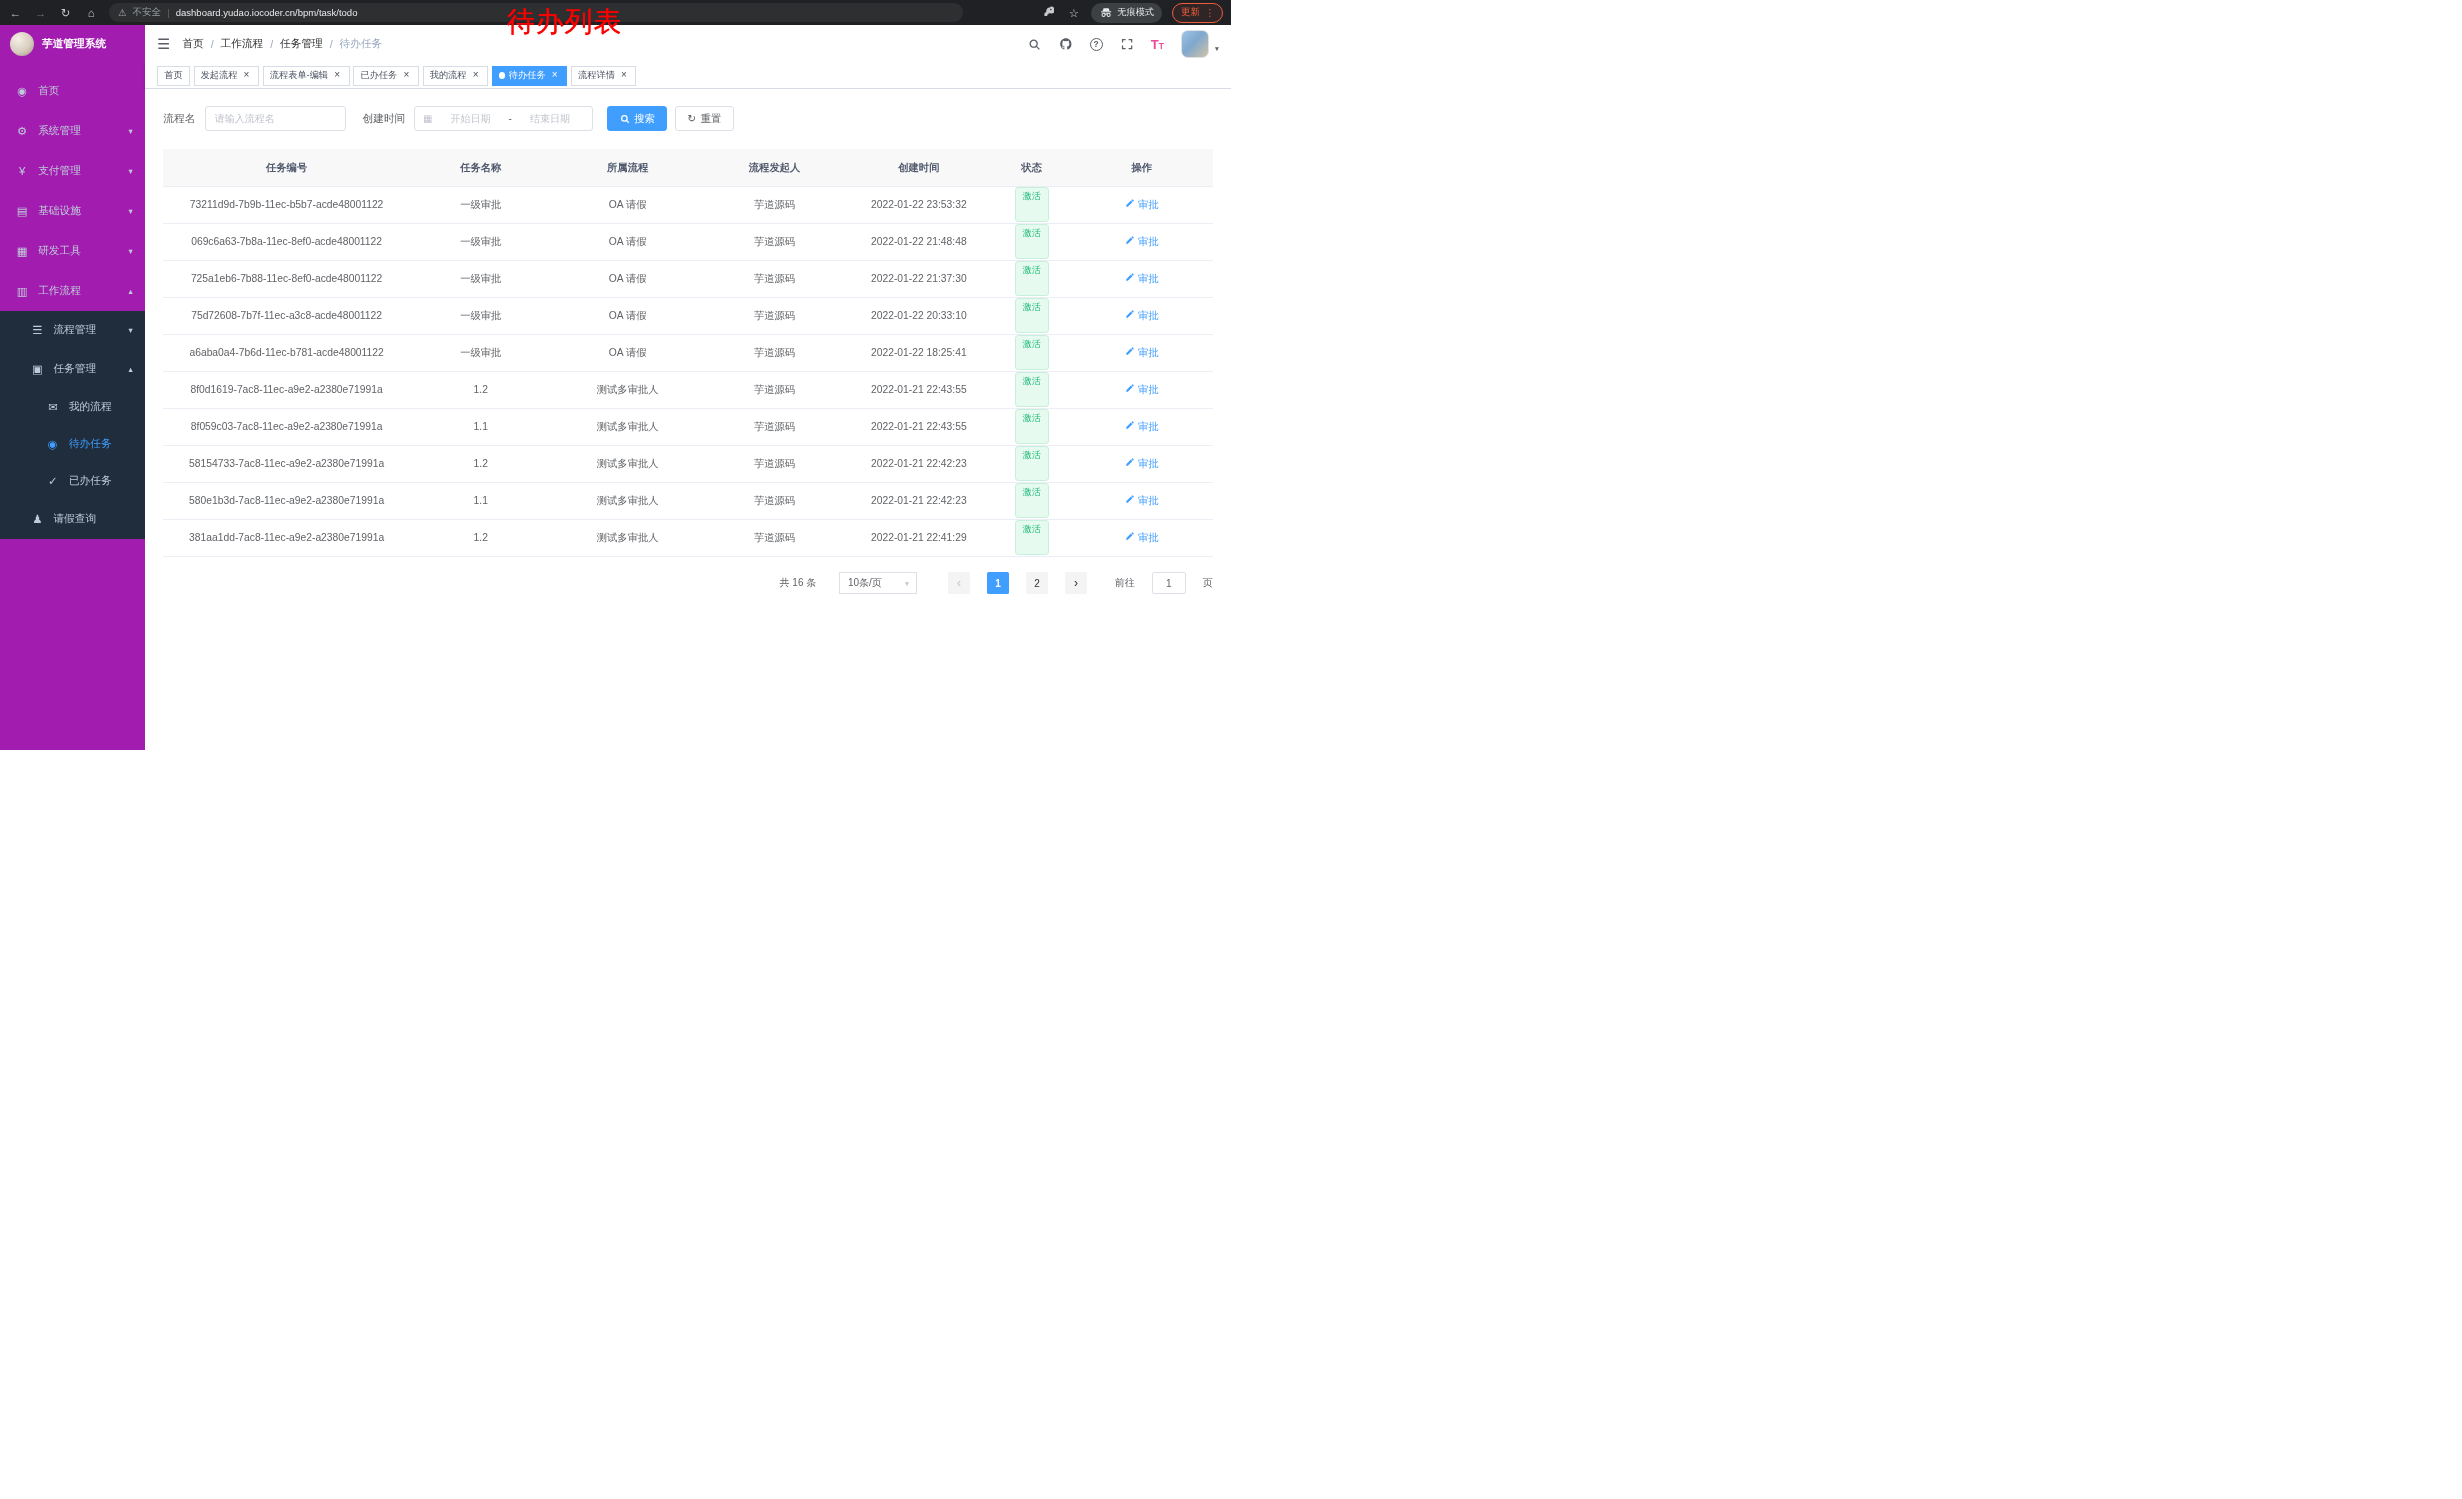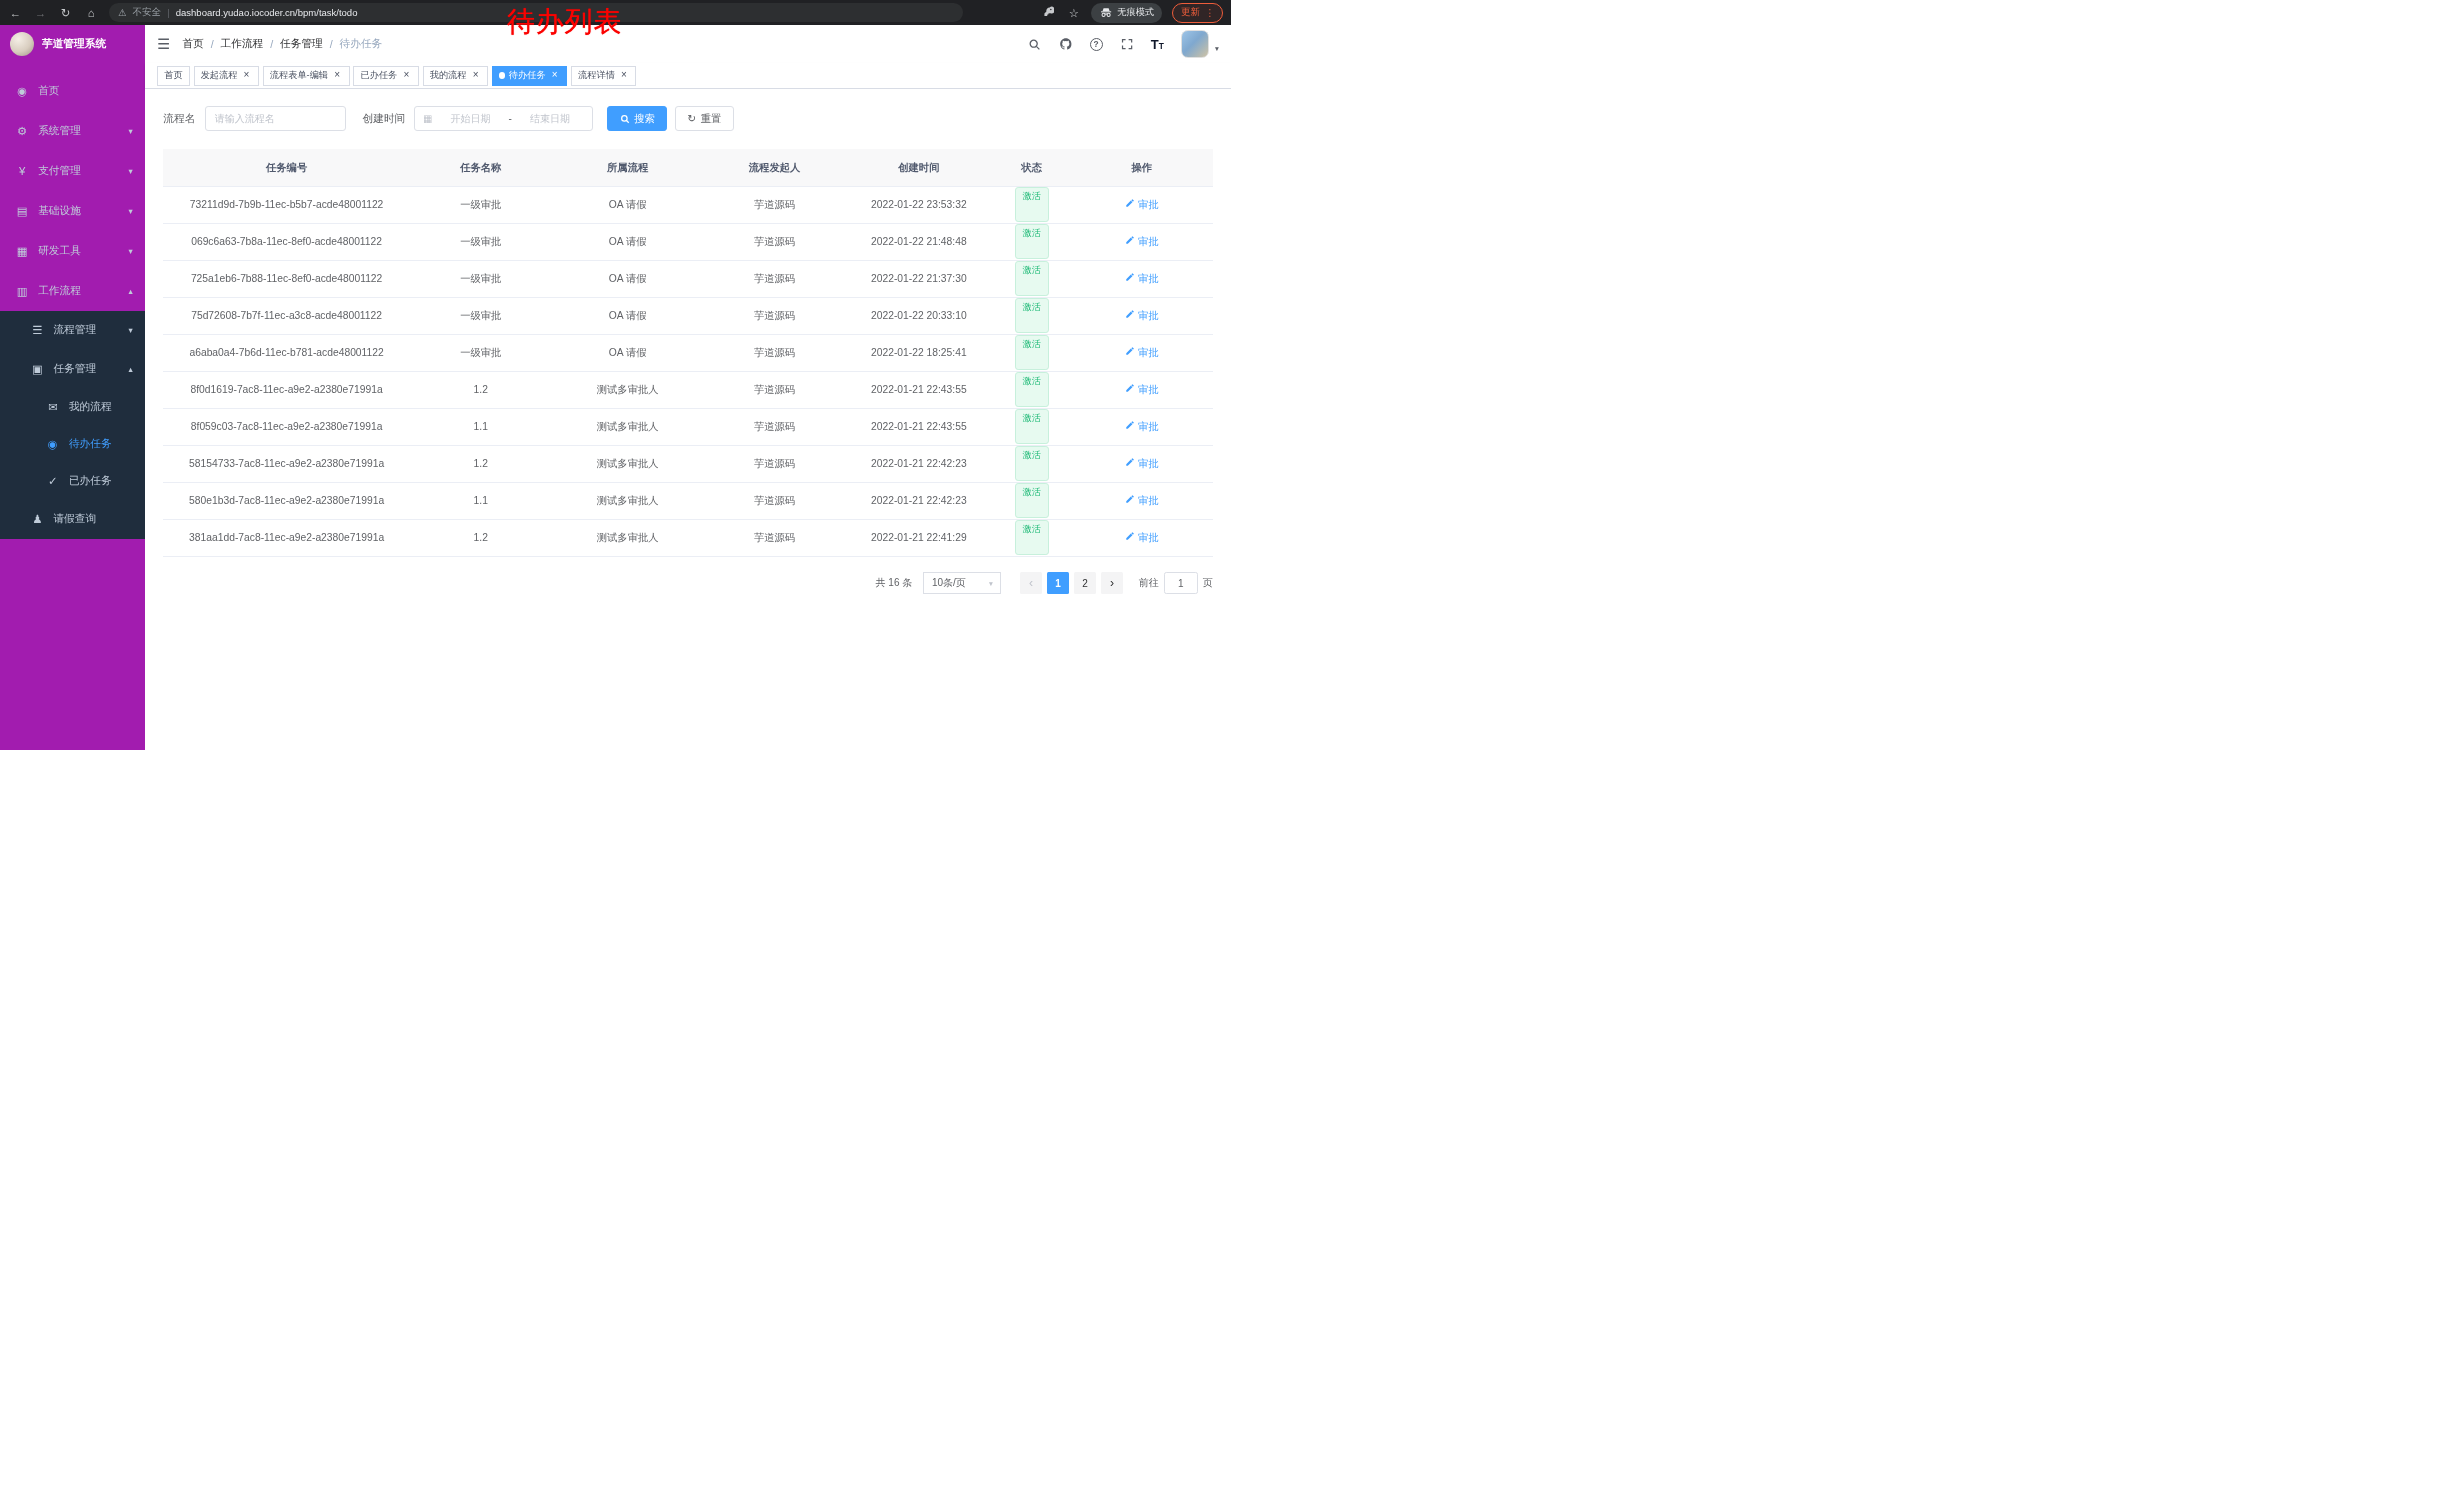--- a/index.html
+++ b/index.html
@@ -41,21 +41,21 @@
   .main{flex:1;display:flex;flex-direction:column;min-width:0}
   .navbar{height:38px;display:flex;align-items:center;padding:0 12.2px;background:#fff}
   .hamburger{font-size:14.5px;color:#5a5e66;cursor:pointer;margin-right:12.2px}
   .breadcrumb{display:flex;align-items:center;gap:6.9px;font-size:10.7px}
   .crumb{color:#303133;cursor:pointer}
   .crumb.current{color:#97a8be;cursor:default}
   .crumb-sep{color:#97a8be}
   .nav-right{margin-left:auto;display:flex;align-items:center;gap:4.6px}
   .nav-icon{width:26px;height:27.5px;display:flex;align-items:center;justify-content:center;color:#5a5e66;cursor:pointer}
   .help-circle{width:13px;height:13px;border:1.1px solid #5a5e66;border-radius:50%;font-size:8.4px;display:flex;align-items:center;justify-content:center;font-weight:bold}
-  .tt{font-weight:bold;font-size:13px;color:#0f172a}
+  .tt{font-weight:bold;font-size:13px;color:#ec4899}
   .tt small{font-size:8.4px}
   .avatar{width:28px;height:28px;border-radius:6.9px;margin-left:6.1px;background:linear-gradient(135deg,#9ec5e8 0%,#7fa8cf 45%,#cfc3a5 100%);cursor:pointer;border:0.8px solid #e0e0e0}
   .avatar-caret{font-size:7.6px;color:#5a5e66;align-self:flex-end;margin:0 0 4.6px 1.5px}
 
   
   .tags-bar{height:26px;display:flex;align-items:center;gap:3.8px;padding:0 12.2px;background:#fff;border-bottom:0.8px solid #d8dce5;box-shadow:0 0.8px 2.3px 0 rgba(0,0,0,.12)}
   .tag{height:20px;display:inline-flex;align-items:center;gap:3.8px;padding:0 6.1px;border:0.8px solid #d8dce5;background:#fff;color:#495060;font-size:9.2px;cursor:pointer}
   .tag .close{font-size:10px;width:10.7px;height:10.7px;line-height:10px;text-align:center;border-radius:50%}
   .tag.active{background:#409eff;border-color:#409eff;color:#fff}
   .tag .dot{width:6.1px;height:6.1px;background:#fff;border-radius:50%}
@@ -76,21 +76,21 @@
   .r-icon{font-size:10.7px}
 
   
   .task-table{width:100%;border-collapse:collapse;font-size:10.3px;color:#606266;table-layout:fixed}
   .task-table th{background:#f8f8f9;color:#515a6e;font-weight:bold;height:37px;border-bottom:0.8px solid #ebeef5;text-align:center}
   .task-table td{height:37px;border-bottom:0.8px solid #ebeef5;text-align:center;white-space:nowrap;overflow:hidden;text-overflow:ellipsis}
   .status-tag{display:inline-block;background:#e7faf0;border:0.8px solid #c7f0dc;color:#1fba77;border-radius:3.1px;font-size:9.2px;height:35px;line-height:17px;padding:0 6.9px}
   .action-link{color:#409eff;cursor:pointer;display:inline-flex;align-items:flex-start;gap:3.1px}
 
   
-  .pagination{display:flex;align-items:center;justify-content:flex-end;gap:5px;margin-top:15.3px;font-size:10px;color:#606266}
+  .pagination{display:flex;align-items:center;justify-content:flex-end;gap:17px;margin-top:15.3px;font-size:10px;color:#606266}
   .pg-total{margin-right:6.1px}
   .pg-size{width:78px;height:22px;border:0.8px solid #dcdfe6;border-radius:0;display:flex;align-items:center;justify-content:space-between;padding:0 7.6px;cursor:pointer;margin-right:13.7px}
   .pg-size .caret{color:#c0c4cc;font-size:7.6px}
   .pg-btn{min-width:22px;height:22px;border:none;border-radius:1.5px;background:#f4f4f5;color:#303133;font-size:10px;display:flex;align-items:center;justify-content:center;cursor:pointer;font-family:inherit}
   .pg-btn.arrow{font-size:12.2px}
   .pg-btn.disabled{color:#c0c4cc;cursor:not-allowed}
   .pg-btn.active{background:#409eff;color:#fff;font-weight:bold}
   .pg-goto-label{margin-left:10.7px}
   .pg-goto-input{width:34px;height:22px;border:0.8px solid #dcdfe6;border-radius:2.3px;text-align:center;font-size:10px;color:#606266;outline:none;font-family:inherit}
 </style>

